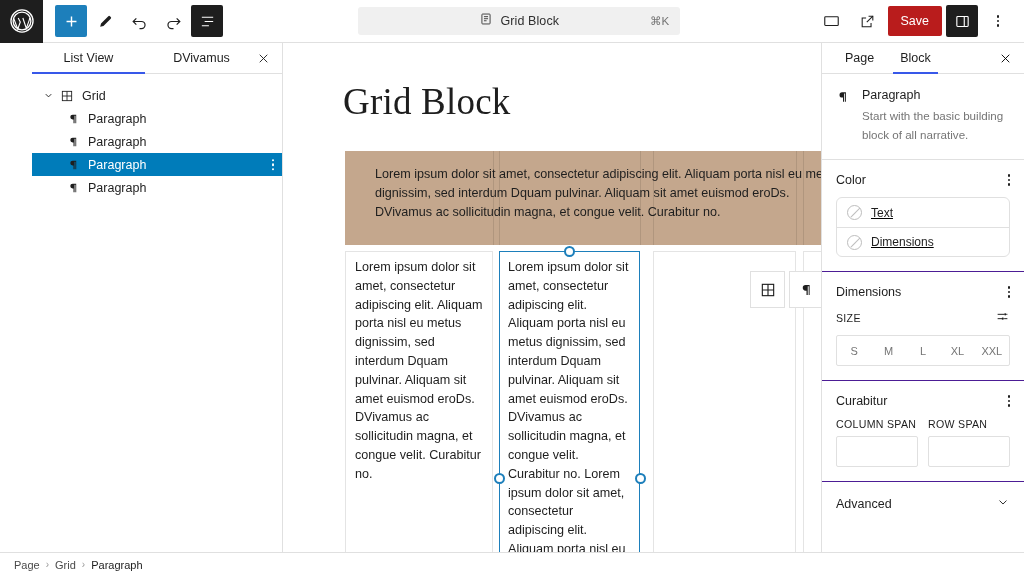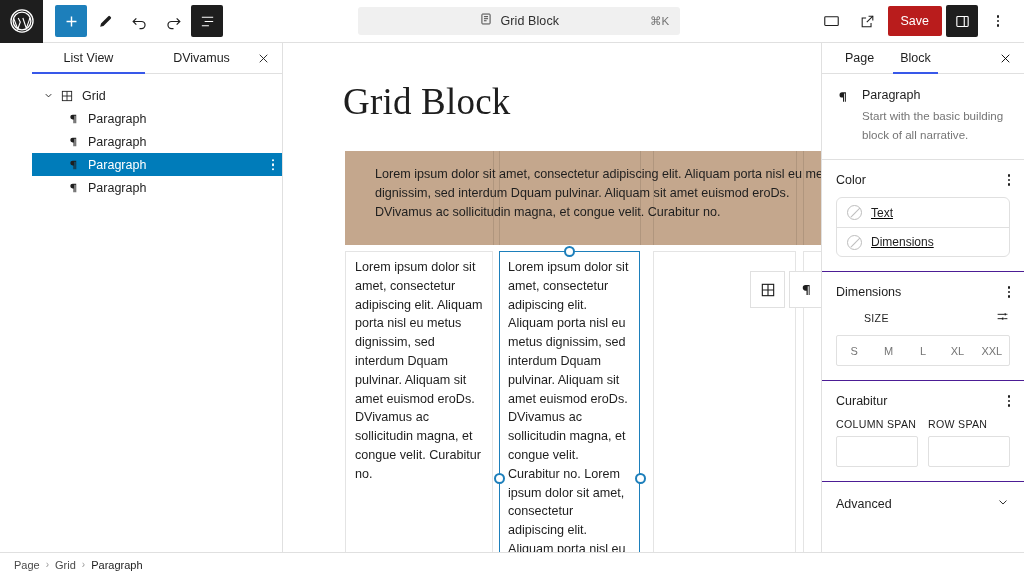--- a/index.html
+++ b/index.html
@@ -526,21 +526,21 @@
         <div class="sec-head">
           <span class="sec-title">Dimensions</span>
           <span>
               <span class="dots" style="color:#1e1e1e">
                 <i></i>
                 <i></i>
                 <i></i>
               </span>
             </span>
         </div>
-        <div class="sec-head" style="margin-bottom:0;margin-left:28px;">
+        <div class="sec-head" style="margin-bottom:0;">
           <span class="sublabel">SIZE</span>
           <span>
             <svg width="15" height="13" viewBox="0 0 24 24" fill="none" stroke="#1e1e1e" stroke-width="1.8">
               <path d="M3 8h12M3 16h8"></path>
                 <path d="M19 8h2M15 16h6"></path>
               <circle cx="17" cy="8" r="2" fill="#1e1e1e" stroke="none"></circle>
               <circle cx="12.5" cy="16" r="2" fill="#1e1e1e" stroke="none"></circle>
             </svg>
           </span>
         </div>

